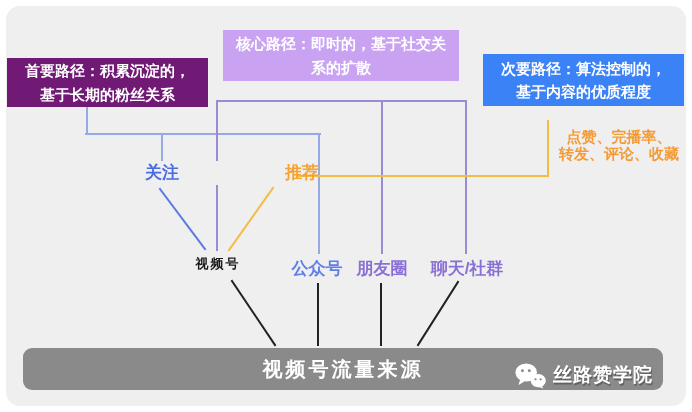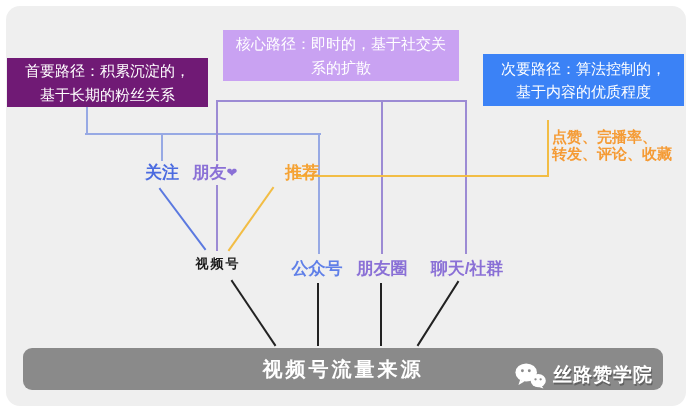--- a/index.html
+++ b/index.html
@@ -3,38 +3,38 @@
 <meta charset="utf-8">
 <style>
   html,body{margin:0;padding:0;background:#ffffff;}
   .canvas{
     position:relative;width:692px;height:412px;background:#ffffff;overflow:hidden;
     font-family:"Liberation Sans","DejaVu Sans",sans-serif;
   }
   .panel{position:absolute;left:6px;top:6px;width:680px;height:400px;border-radius:14px;}
   .wires{position:absolute;left:0;top:0;width:692px;height:412px;z-index:1;}
   .box{
-    position:absolute;z-index:2;color:#fff;font-weight:normal;font-size:15px;
+    position:absolute;z-index:2;color:#fff;font-weight:bold;font-size:15px;
     line-height:1.55;text-align:center;display:flex;flex-direction:column;justify-content:center;
   }
   .box-primary{left:7px;top:58px;width:201px;height:49px;}
   .box-core{left:223px;top:30px;width:236px;height:51px;}
   .box-secondary{left:483px;top:54px;width:201px;height:52px;}
   .label{position:absolute;z-index:2;font-weight:bold;text-align:center;white-space:nowrap;}
   .lbl-follow{left:140px;top:161px;width:44px;font-size:17px;}
   .lbl-friends{left:186px;top:161px;width:58px;font-size:17px;}
   .lbl-recommend{left:249px;top:161px;width:46px;font-size:17px;}
   .heart{font-size:13px;vertical-align:1px;}
   .lbl-video{left:178px;top:255px;width:80px;font-size:13px;letter-spacing:2px;}
   .lbl-official{left:289px;top:257px;width:56px;font-size:17px;}
   .lbl-moments{left:354px;top:257px;width:56px;font-size:17px;}
   .lbl-chat{left:424px;top:257px;width:86px;font-size:17px;}
   .metrics{
     position:absolute;z-index:2;left:552px;top:128px;width:134px;
-    font-size:15px;font-weight:bold;line-height:17px;text-align:left;white-space:nowrap;
+    font-size:15px;font-weight:bold;line-height:17px;text-align:center;white-space:nowrap;
   }
   .bar{
     position:absolute;z-index:2;left:23px;top:348px;width:640px;height:42px;border-radius:9px;
     display:flex;align-items:center;justify-content:center;
   }
   .bar-title{font-size:20px;font-weight:bold;letter-spacing:3px;}
   .watermark{
     position:absolute;z-index:3;left:515px;top:362px;height:32px;
     display:flex;align-items:flex-start;gap:7px;
   }
@@ -81,23 +81,20 @@
     <div>系的扩散</div>
   </div>
 
   <div class="box box-secondary" style="background: #3b82f6;">
     <div>次要路径：算法控制的，</div>
     <div>基于内容的优质程度</div>
   </div>
 
   <div class="label lbl-follow" style="color: rgb(75, 107, 224);">关注</div>
 
-  <div class="label lbl-friends" style="color: rgb(138, 112, 214);">
-    <span>朋友</span><span class="heart">❤</span>
-  </div>
 
   <div class="label lbl-recommend" style="color: rgb(245, 162, 51); margin-left: 30px;">推荐</div>
 
   <div class="label lbl-video" style="color: rgb(26, 26, 26);">视频号</div>
 
   <div class="label lbl-official" style="color: rgb(95, 127, 232);">公众号</div>
 
   <div class="label lbl-moments" style="color: rgb(138, 112, 214);">朋友圈</div>
 
   <div class="label lbl-chat" style="color: rgb(138, 112, 214);">聊天/社群</div>

